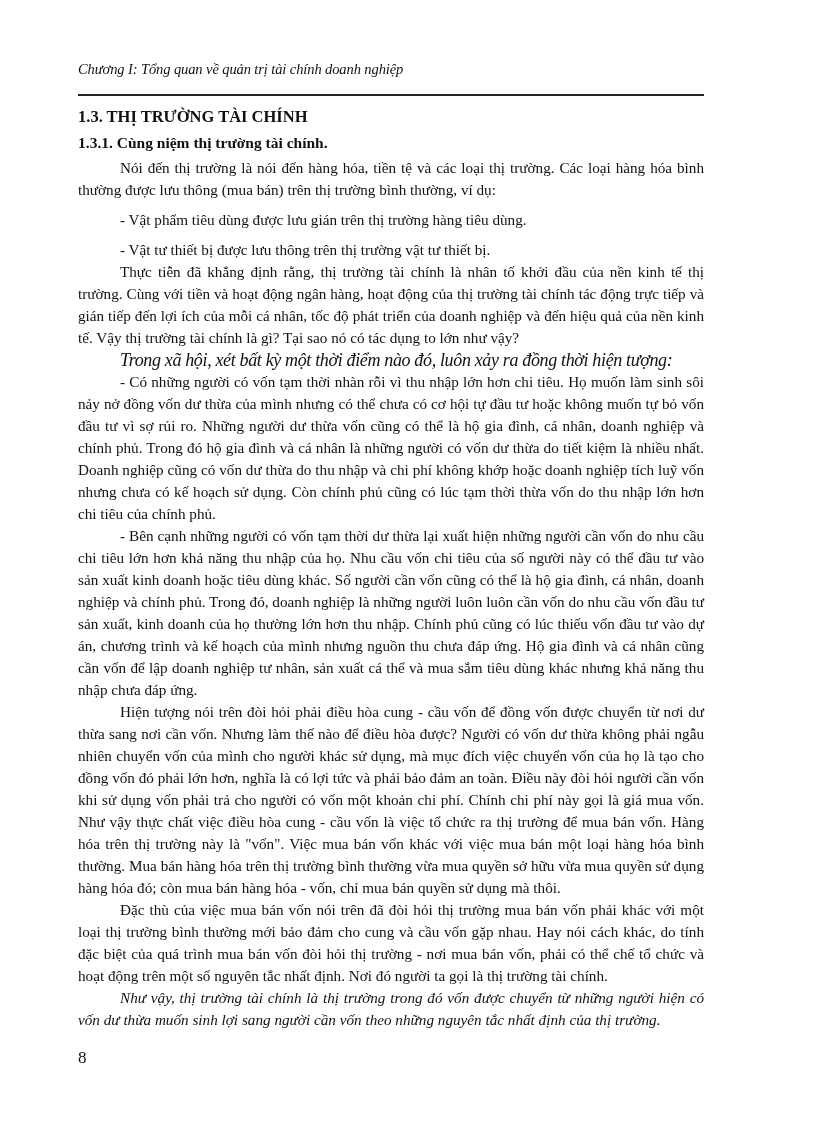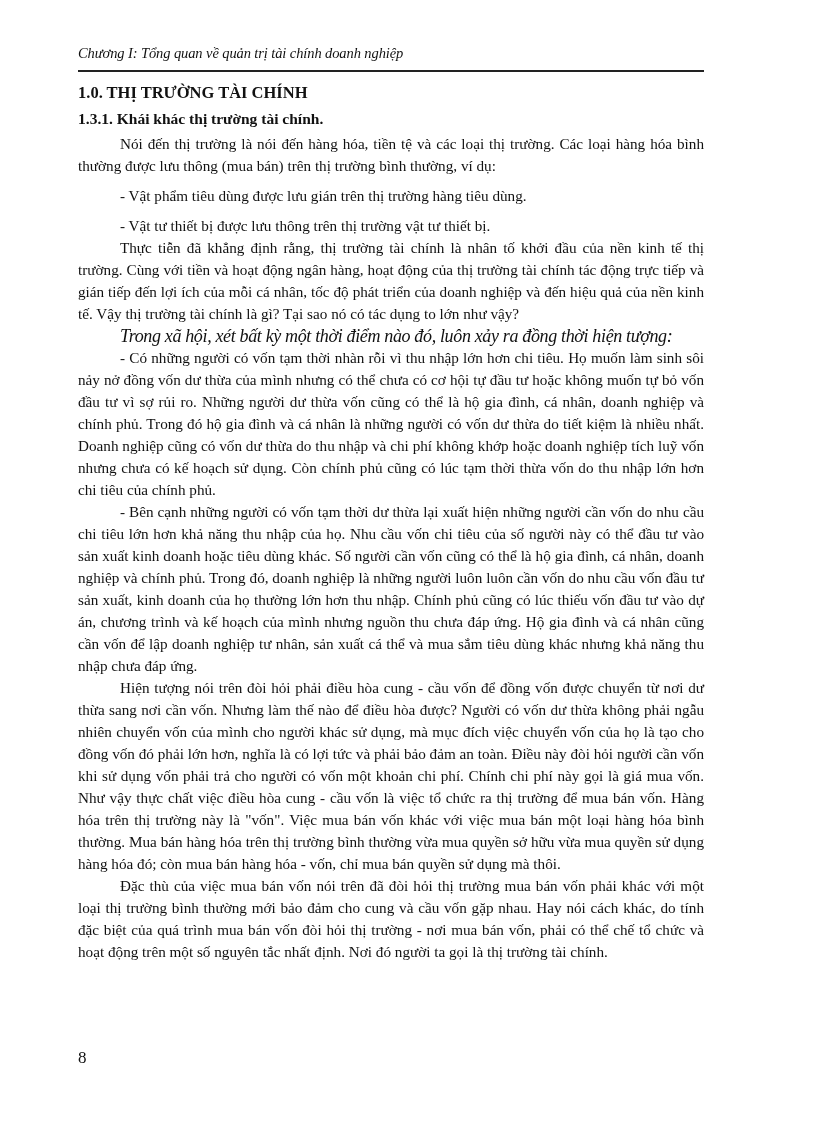--- a/index.html
+++ b/index.html
@@ -1,43 +1,44 @@
 <!DOCTYPE html>
 <html><head>
 <meta charset="utf-8">
 <style>
   html, body { margin: 0; padding: 0; background: #ffffff; }
   body { width: 816px; height: 1123px; position: relative; overflow: hidden;
          font-family: "Liberation Serif", "DejaVu Serif", serif; color: #111; }
   .page { position: absolute; left: 78px; top: 44px; width: 626px; }
   .running-header { font-style: italic; font-size: 14.5px; line-height: 18px;
-         padding-bottom: 8px; border-bottom: 2.5px solid #222; letter-spacing: -0.1px; }
+         padding-bottom: 16px; border-bottom: 2.5px solid #222; letter-spacing: -0.1px; margin-top: 16px; }
   h1 { font-size: 16.5px; font-weight: bold; margin: 10px 0 0 0; line-height: 22px; }
   h2 { font-size: 15.5px; font-weight: bold; margin: 4px 0 0 0; line-height: 22px; }
   p { margin: 0; font-size: 15.2px; line-height: 22px; text-align: justify; }
   p.indent { text-indent: 42px; }
   p.gap { margin-top: 0; }
   p.bullet { text-indent: 42px; margin-top: 8px; }
   p.small { font-size: 18px; letter-spacing: -0.35px; font-style: italic; }
   p.italic { font-style: italic; }
   .page-number { position: absolute; left: 78px; top: 1048px; font-size: 17px; }
 </style>
 </head>
 <body>
 
 <div class="page">
   <div class="running-header">Chương I: Tổng quan về quản trị tài chính doanh nghiệp</div>
 
-  <h1>1.0. THỊ TRƯỜNG TÀI CHÍNH</h1>
-  <h2>1.3.1. Khái khác thị trường tài chính.</h2>
+  <h1>1.3. THỊ TRƯỜNG TÀI CHÍNH</h1>
+  <h2>1.3.1. Cùng niệm thị trường tài chính.</h2>
 
   <p class="indent" style="margin-top:3px">Nói đến thị trường là nói đến hàng hóa, tiền tệ và các loại thị trường. Các loại hàng hóa bình thường được lưu thông (mua bán) trên thị trường bình thường, ví dụ:</p>
   <p class="bullet">- Vật phẩm tiêu dùng được lưu gián trên thị trường hàng tiêu dùng.</p>
   <p class="bullet">- Vật tư thiết bị được lưu thông trên thị trường vật tư thiết bị.</p>
   <p class="indent gap">Thực tiễn đã khẳng định rằng, thị trường tài chính là nhân tố khởi đầu của nền kinh tế thị trường. Cùng với tiền và hoạt động ngân hàng, hoạt động của thị trường tài chính tác động trực tiếp và gián tiếp đến lợi ích của mỗi cá nhân, tốc độ phát triển của doanh nghiệp và đến hiệu quả của nền kinh tế. Vậy thị trường tài chính là gì? Tại sao nó có tác dụng to lớn như vậy?</p>
   <p class="indent gap small">Trong xã hội, xét bất kỳ một thời điểm nào đó, luôn xảy ra đồng thời hiện tượng:</p>
   <p class="indent gap">- Có những người có vốn tạm thời nhàn rỗi vì thu nhập lớn hơn chi tiêu. Họ muốn làm sinh sôi nảy nở đồng vốn dư thừa của mình nhưng có thể chưa có cơ hội tự đầu tư hoặc không muốn tự bỏ vốn đầu tư vì sợ rủi ro. Những người dư thừa vốn cũng có thể là hộ gia đình, cá nhân, doanh nghiệp và chính phủ. Trong đó hộ gia đình và cá nhân là những người có vốn dư thừa do tiết kiệm là nhiều nhất. Doanh nghiệp cũng có vốn dư thừa do thu nhập và chi phí không khớp hoặc doanh nghiệp tích luỹ vốn nhưng chưa có kế hoạch sử dụng. Còn chính phủ cũng có lúc tạm thời thừa vốn do thu nhập lớn hơn chi tiêu của chính phủ.</p>
   <p class="indent gap">- Bên cạnh những người có vốn tạm thời dư thừa lại xuất hiện những người cần vốn do nhu cầu chi tiêu lớn hơn khả năng thu nhập của họ. Nhu cầu vốn chi tiêu của số người này có thể đầu tư vào sản xuất kinh doanh hoặc tiêu dùng khác. Số người cần vốn cũng có thể là hộ gia đình, cá nhân, doanh nghiệp và chính phủ. Trong đó, doanh nghiệp là những người luôn luôn cần vốn do nhu cầu vốn đầu tư sản xuất, kinh doanh của họ thường lớn hơn thu nhập. Chính phủ cũng có lúc thiếu vốn đầu tư vào dự án, chương trình và kế hoạch của mình nhưng nguồn thu chưa đáp ứng. Hộ gia đình và cá nhân cũng cần vốn để lập doanh nghiệp tư nhân, sản xuất cá thể và mua sắm tiêu dùng khác nhưng khả năng thu nhập chưa đáp ứng.</p>
   <p class="indent gap">Hiện tượng nói trên đòi hỏi phải điều hòa cung - cầu vốn để đồng vốn được chuyển từ nơi dư thừa sang nơi cần vốn. Nhưng làm thế nào để điều hòa được? Người có vốn dư thừa không phải ngẫu nhiên chuyển vốn của mình cho người khác sử dụng, mà mục đích việc chuyển vốn của họ là tạo cho đồng vốn đó phải lớn hơn, nghĩa là có lợi tức và phải bảo đảm an toàn. Điều này đòi hỏi người cần vốn khi sử dụng vốn phải trả cho người có vốn một khoản chi phí. Chính chi phí này gọi là giá mua vốn. Như vậy thực chất việc điều hòa cung - cầu vốn là việc tổ chức ra thị trường để mua bán vốn. Hàng hóa trên thị trường này là "vốn". Việc mua bán vốn khác với việc mua bán một loại hàng hóa bình thường. Mua bán hàng hóa trên thị trường bình thường vừa mua quyền sở hữu vừa mua quyền sử dụng hàng hóa đó; còn mua bán hàng hóa - vốn, chỉ mua bán quyền sử dụng mà thôi.</p>
   <p class="indent gap">Đặc thù của việc mua bán vốn nói trên đã đòi hỏi thị trường mua bán vốn phải khác với một loại thị trường bình thường mới bảo đảm cho cung và cầu vốn gặp nhau. Hay nói cách khác, do tính đặc biệt của quá trình mua bán vốn đòi hỏi thị trường - nơi mua bán vốn, phải có thể chế tổ chức và hoạt động trên một số nguyên tắc nhất định. Nơi đó người ta gọi là thị trường tài chính.</p>
+  <p class="indent gap italic">Như vậy, thị trường tài chính là thị trường trong đó vốn được chuyển từ những người hiện có vốn dư thừa muốn sinh lợi sang người cần vốn theo những nguyên tắc nhất định của thị trường.</p>
 </div>
 
 <div class="page-number">8</div>
 
 </body></html>

